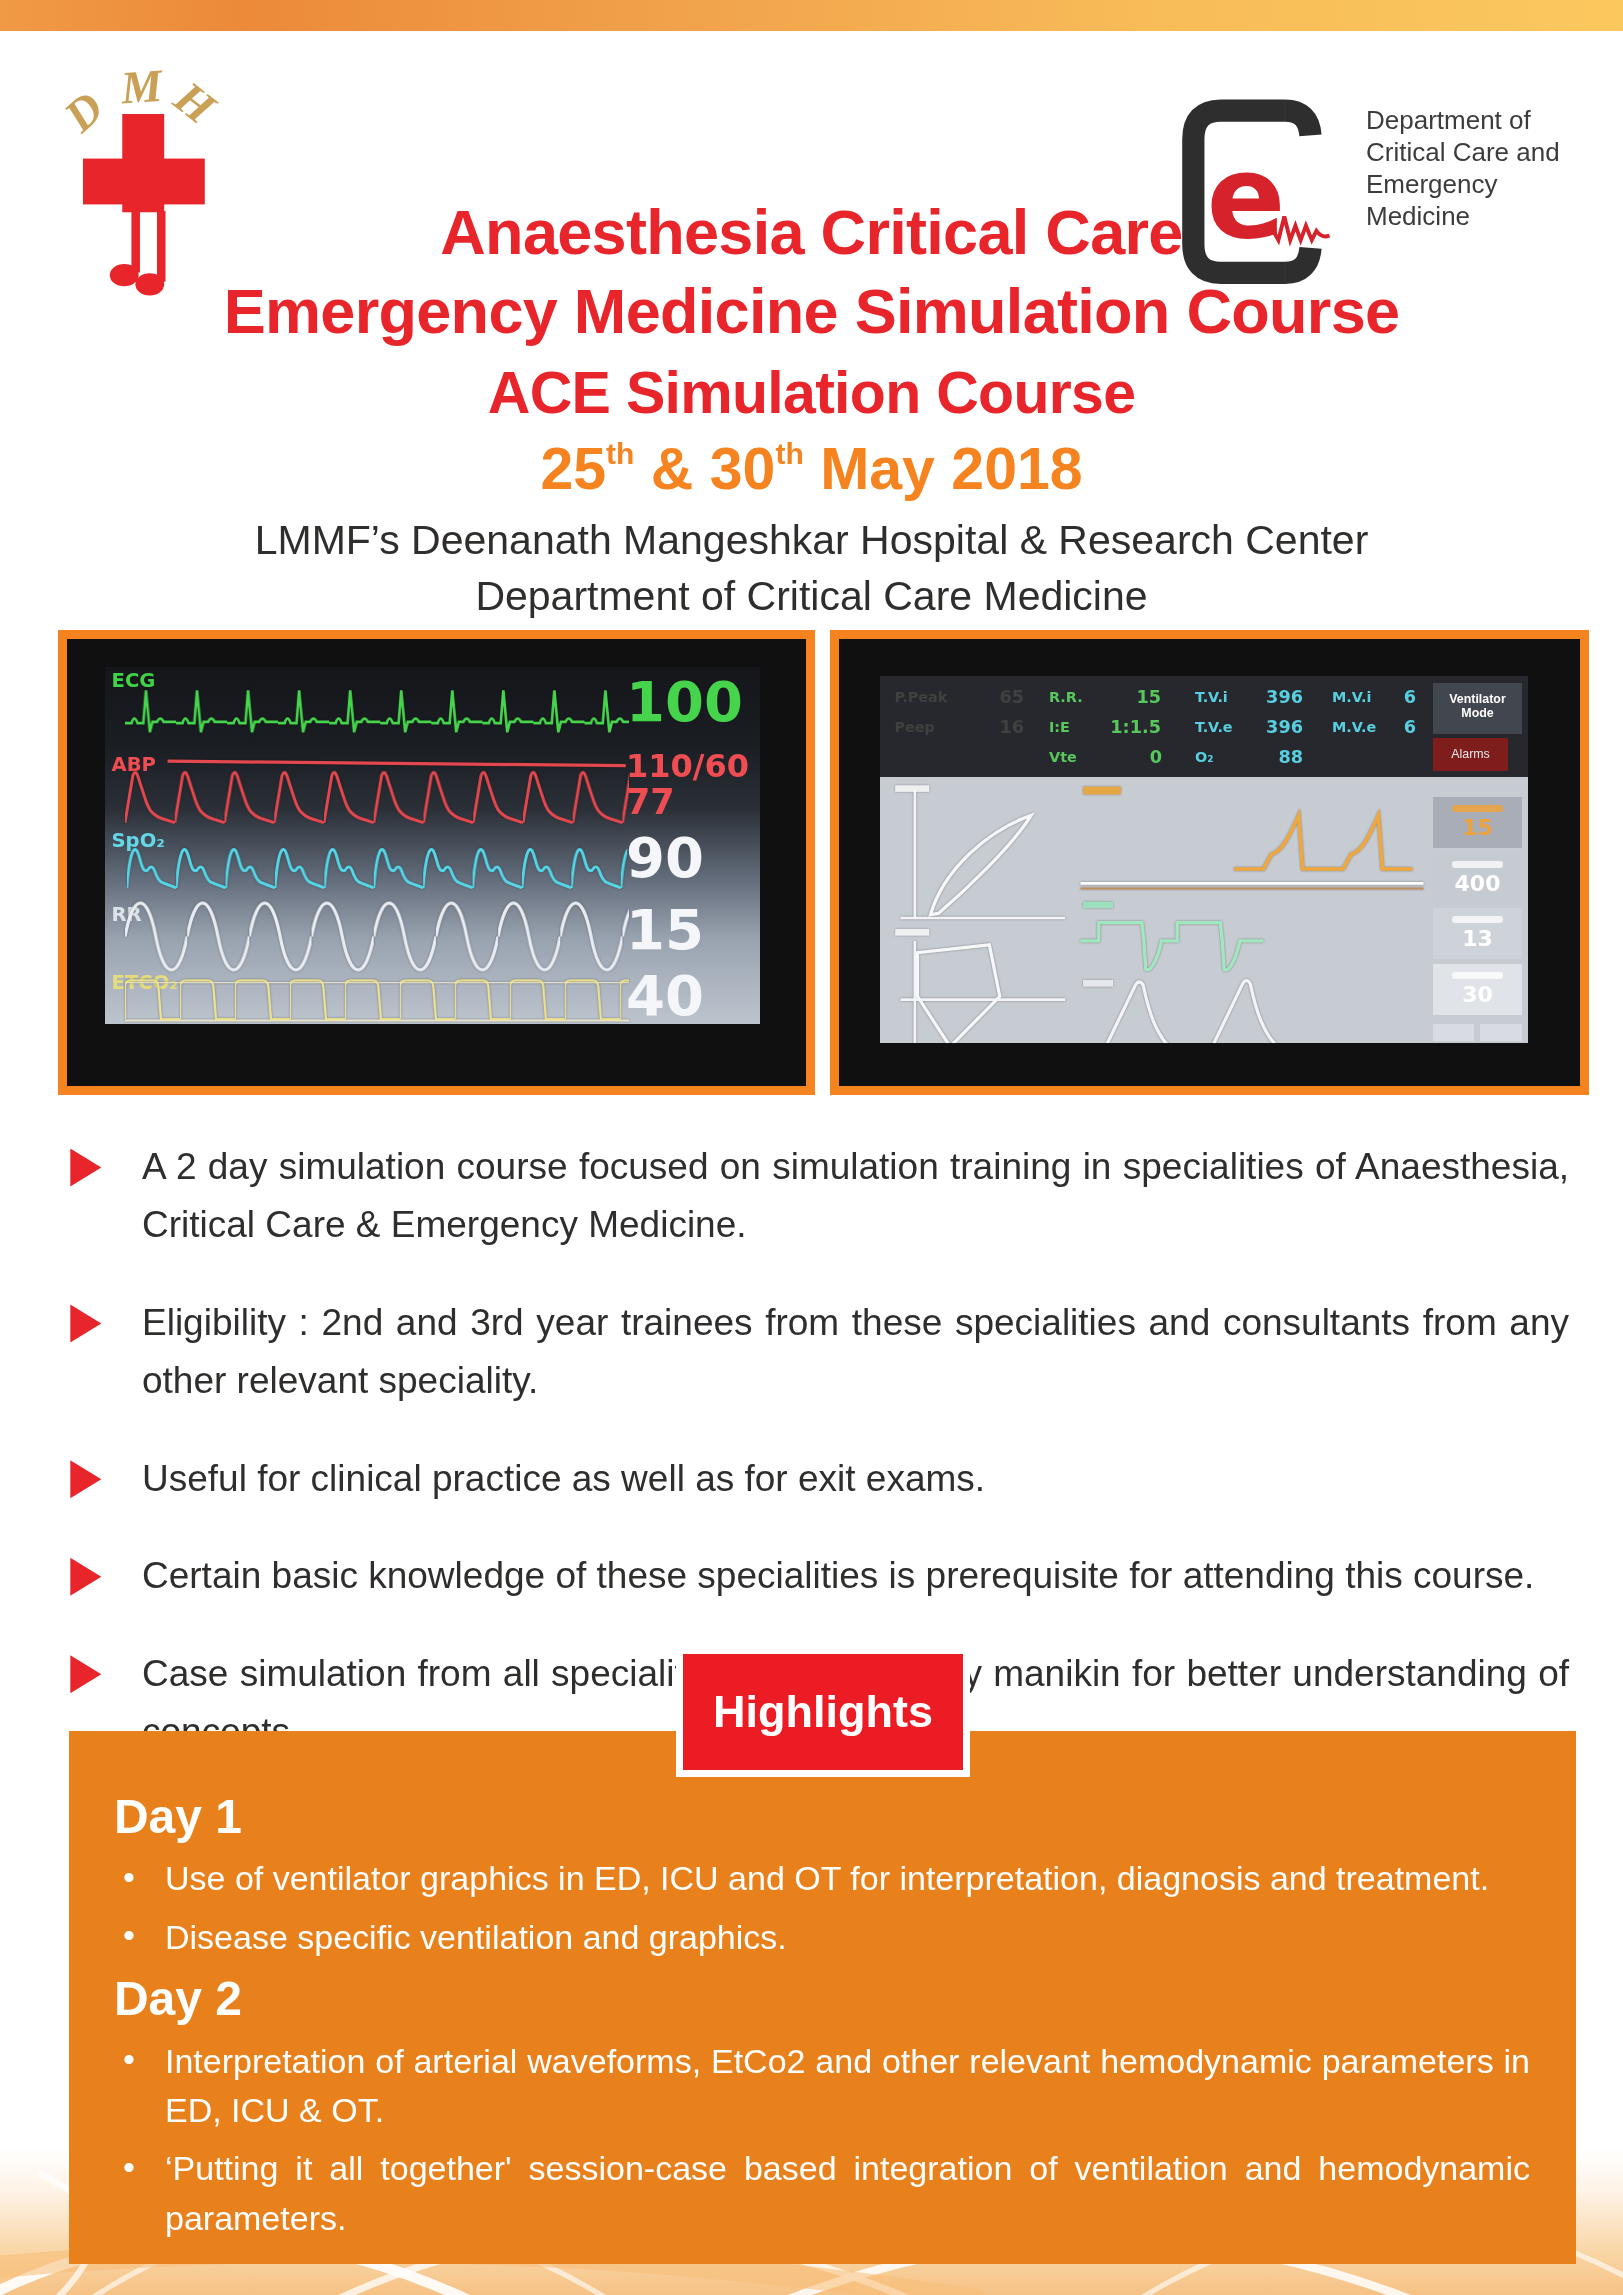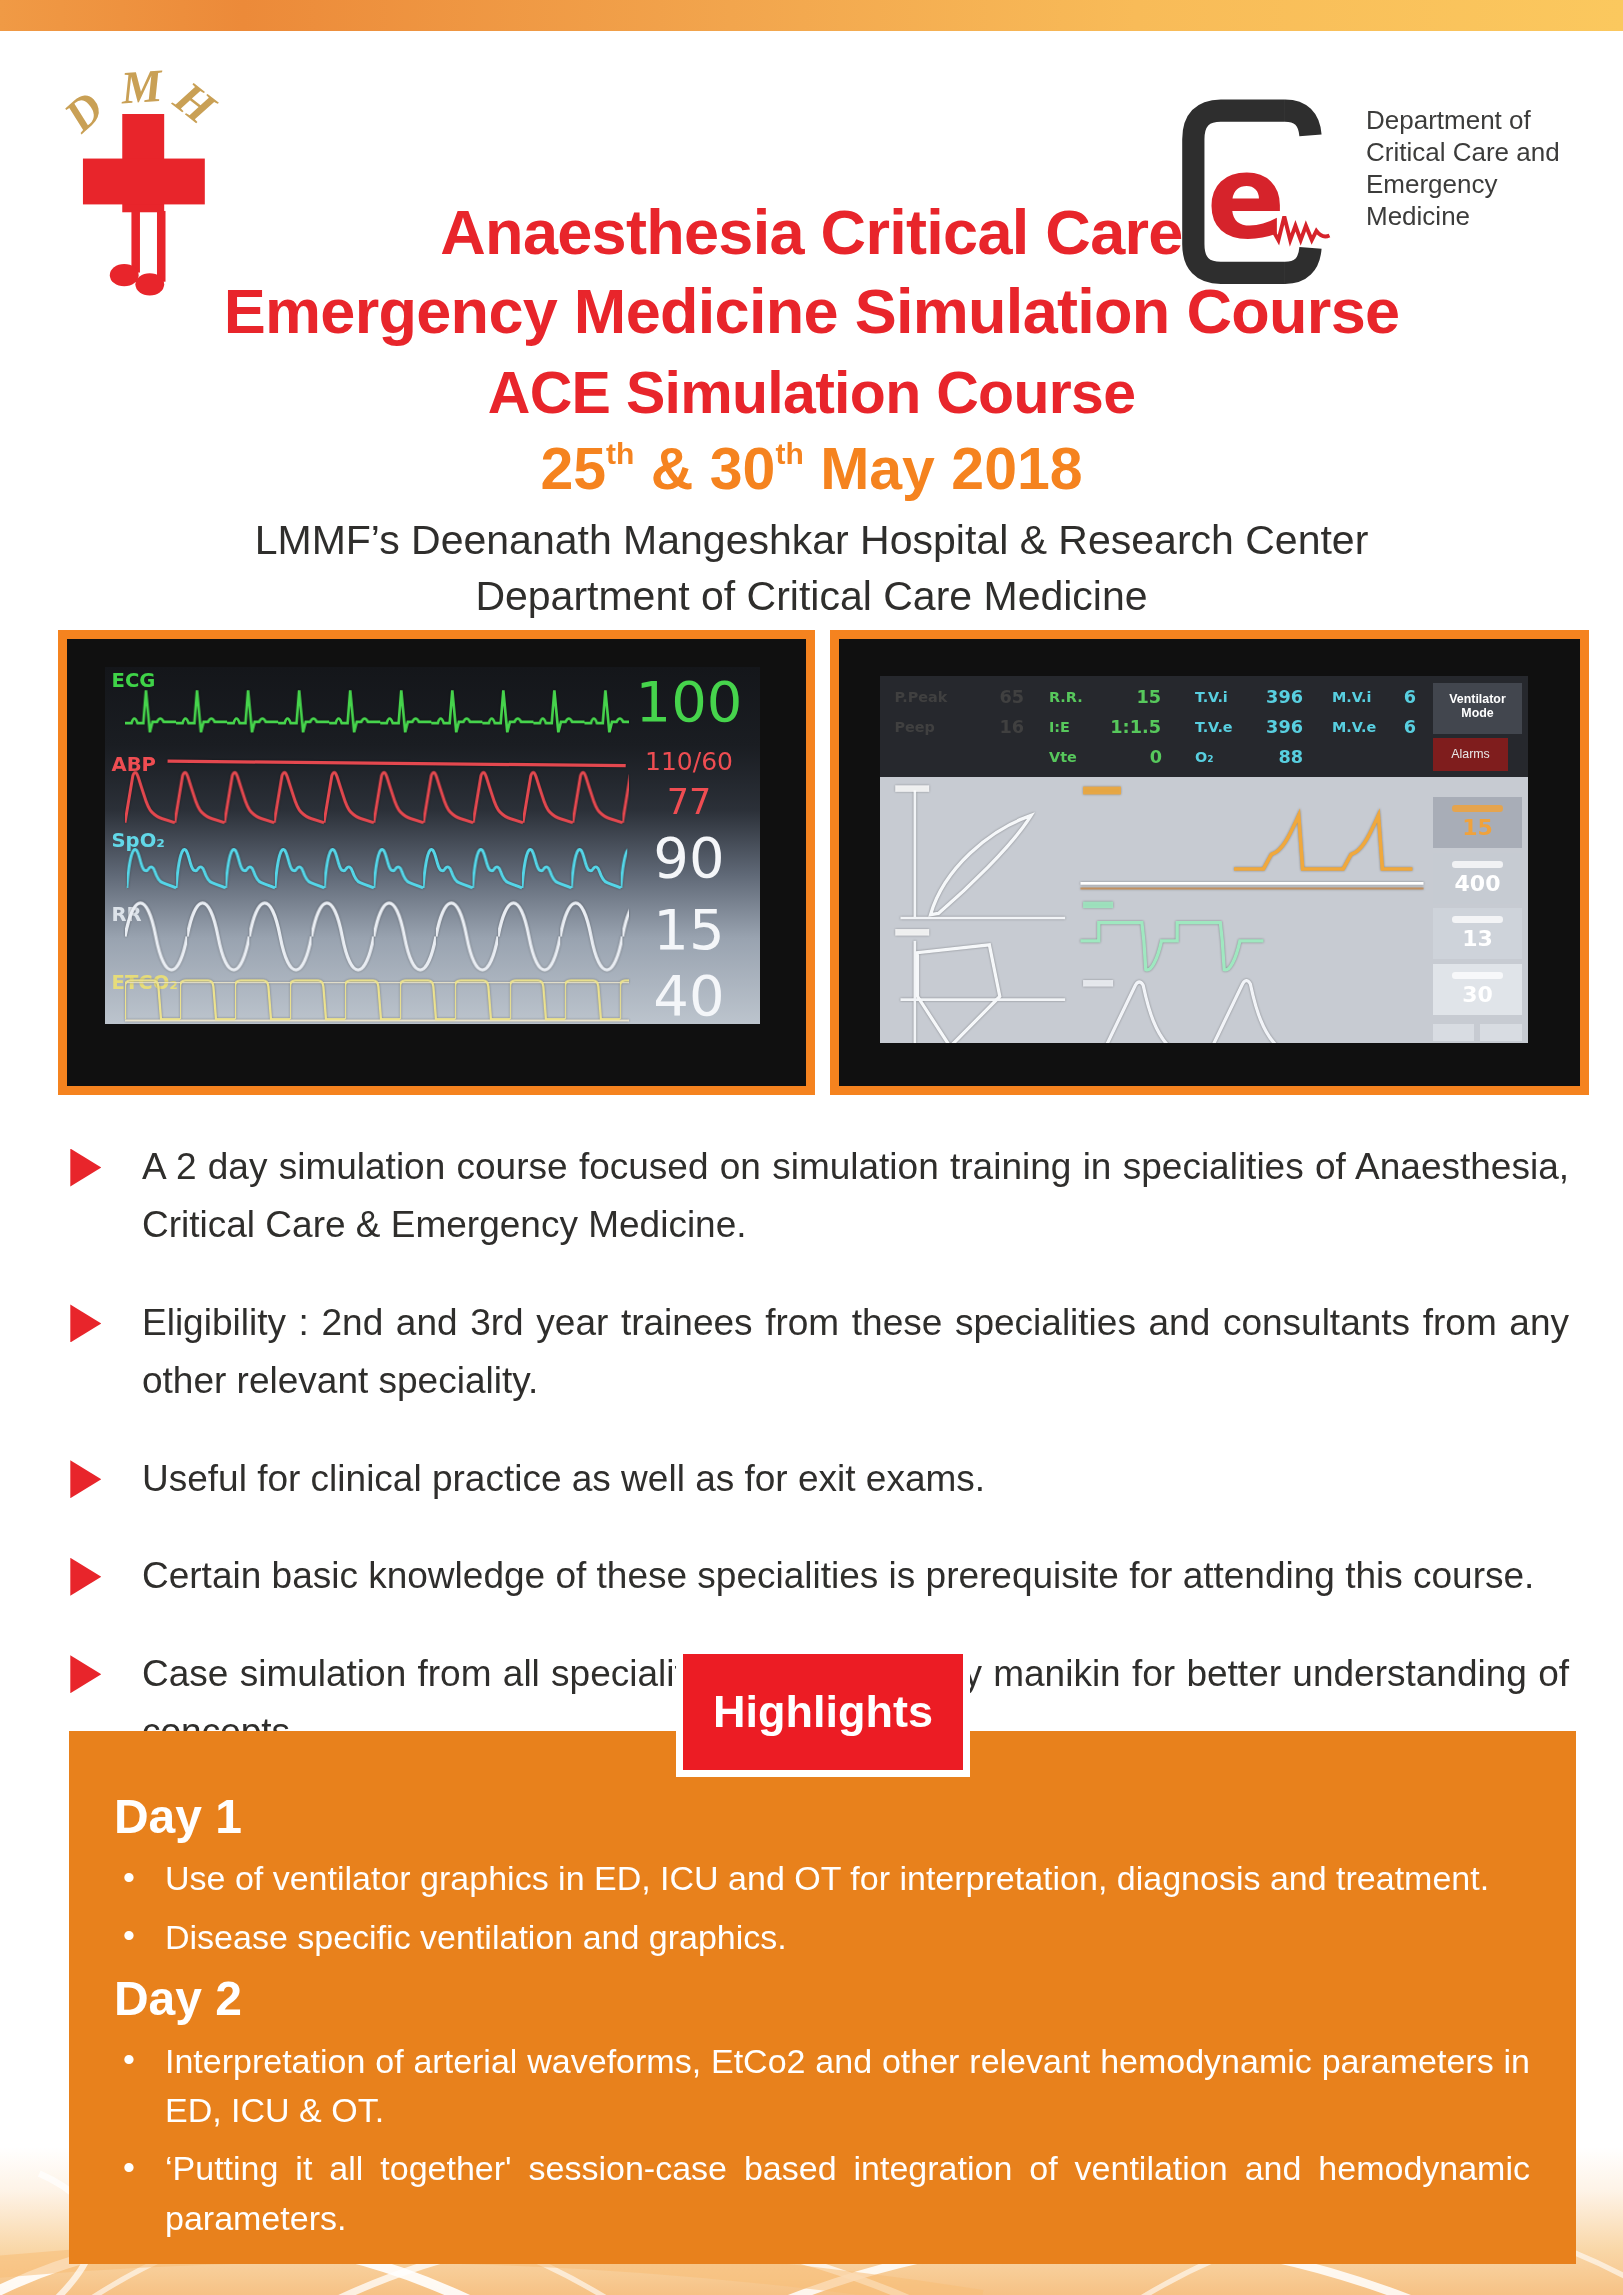--- a/index.html
+++ b/index.html
@@ -35,22 +35,22 @@
   .v2{top:573px;font-size:41px;color:#2f2e2c;}
 
   
   .photo{position:absolute;top:630px;height:465px;border:9.2px solid #f5831f;box-sizing:border-box;
          background:#101010;}
   .photo.left{left:58px;width:757px;}
   .photo.right{left:830px;width:759px;}
   .m-screen{position:absolute;left:38px;top:27.5px;width:655px;height:357px;overflow:hidden;
             background:linear-gradient(180deg,#14161a 0%,#1a1d22 22%,#2b3038 40%,#5f6876 58%,#99a3b0 76%,#bcc4cd 100%);}
   .m-label{position:absolute;font-size:19.6px;font-weight:bold;font-family:"DejaVu Sans",sans-serif;}
-  .m-num{position:absolute;left:521px;width:126px;text-align:center;font-family:"DejaVu Sans",sans-serif;
-         font-weight:normal;}
+  .m-num{position:absolute;left:521px;width:126px;text-align:left;font-family:"DejaVu Sans",sans-serif;
+         font-weight:bold;}
   .wave{position:absolute;filter:drop-shadow(0 0 1.3px rgba(0,0,0,.35));}
 
   .v-screen{position:absolute;left:41px;top:37px;width:648px;height:367px;overflow:hidden;background:#c7cbd2;}
   .v-head{position:absolute;left:0;top:0;width:648px;height:101px;background:#26282d;}
   .v-lab{position:absolute;font-size:14.4px;font-weight:bold;font-family:"DejaVu Sans",sans-serif;}
   .v-val{position:absolute;font-size:17.7px;font-weight:bold;text-align:right;font-family:"DejaVu Sans",sans-serif;}
   .c-or{color:#404040;} .c-gr{color:#57c85c;} .c-cy{color:#58cfe0;}
   .v-mode{position:absolute;left:553px;top:6.5px;width:89px;height:51px;background:#42464e;color:#fff;
           font-size:12.4px;font-weight:bold;text-align:center;padding-top:9.2px;box-sizing:border-box;line-height:14.4px;}
   .v-alarm{position:absolute;left:553px;top:62px;width:75px;height:33px;background:#7f1d1d;color:#e8e8e8;
@@ -189,21 +189,21 @@
       </svg>
 
       <span class="m-label" style="left:6.5px;top:304px;color:#e6dc7a">ETCO₂</span>
       <svg class="wave" style="left:19.6px;top:301px" width="504" height="56" viewBox="0 0 770 85">
         <line x1="0" y1="22" x2="770" y2="22" stroke="#f2ead0" stroke-width="2" opacity="0.8"></line>
         <line x1="0" y1="80" x2="770" y2="80" stroke="#f2ead0" stroke-width="3" opacity="0.9"></line>
         <rect width="770" height="85" fill="url(#pCo2)"></rect>
       </svg>
 
       <div class="m-num" style="top:2.6px;font-size:56px;color:#46d44c">100</div>
-      <div class="m-num" style="top:80px;font-size:25px;color:#ef4d52">110/60</div>
+      <div class="m-num" style="top:80px;font-size:32px;color:#ef4d52">110/60</div>
       <div class="m-num" style="top:115px;font-size:35px;color:#ef4d52">77</div>
       <div class="m-num" style="top:158px;font-size:56px;color:#f4f6f9">90</div>
       <div class="m-num" style="top:230px;font-size:56px;color:#f4f6f9">15</div>
       <div class="m-num" style="top:296px;font-size:56px;color:#f4f6f9">40</div>
     </div>
   </div>
 
   <div class="photo right">
     <div class="v-screen">
       <div class="v-head"></div>

